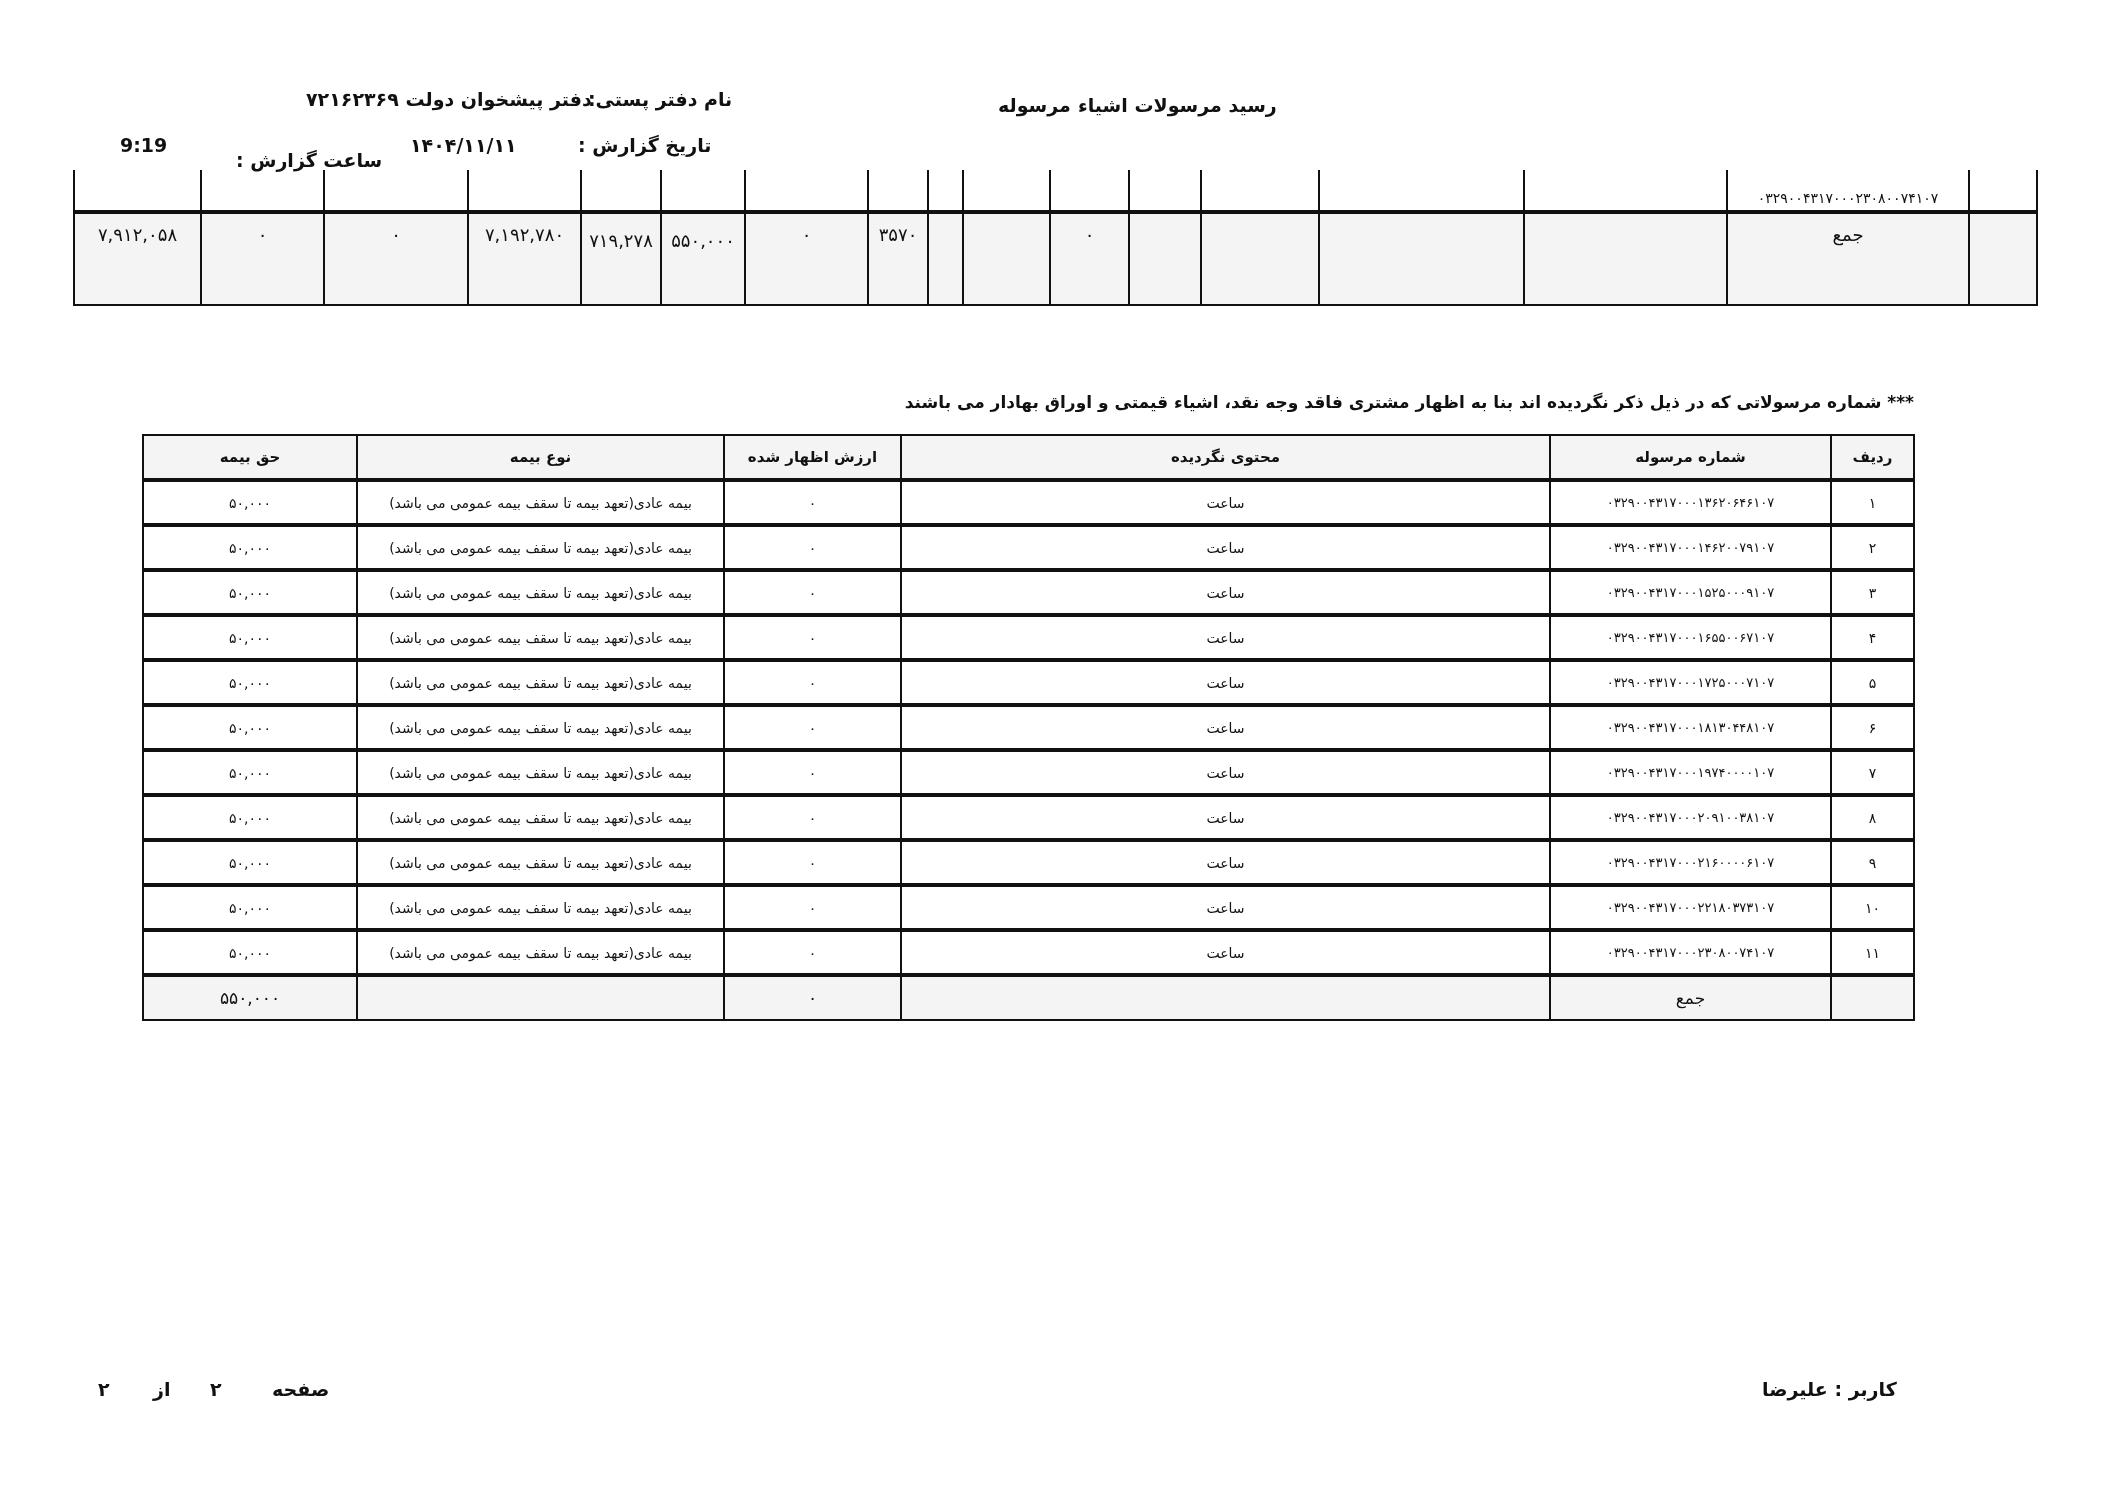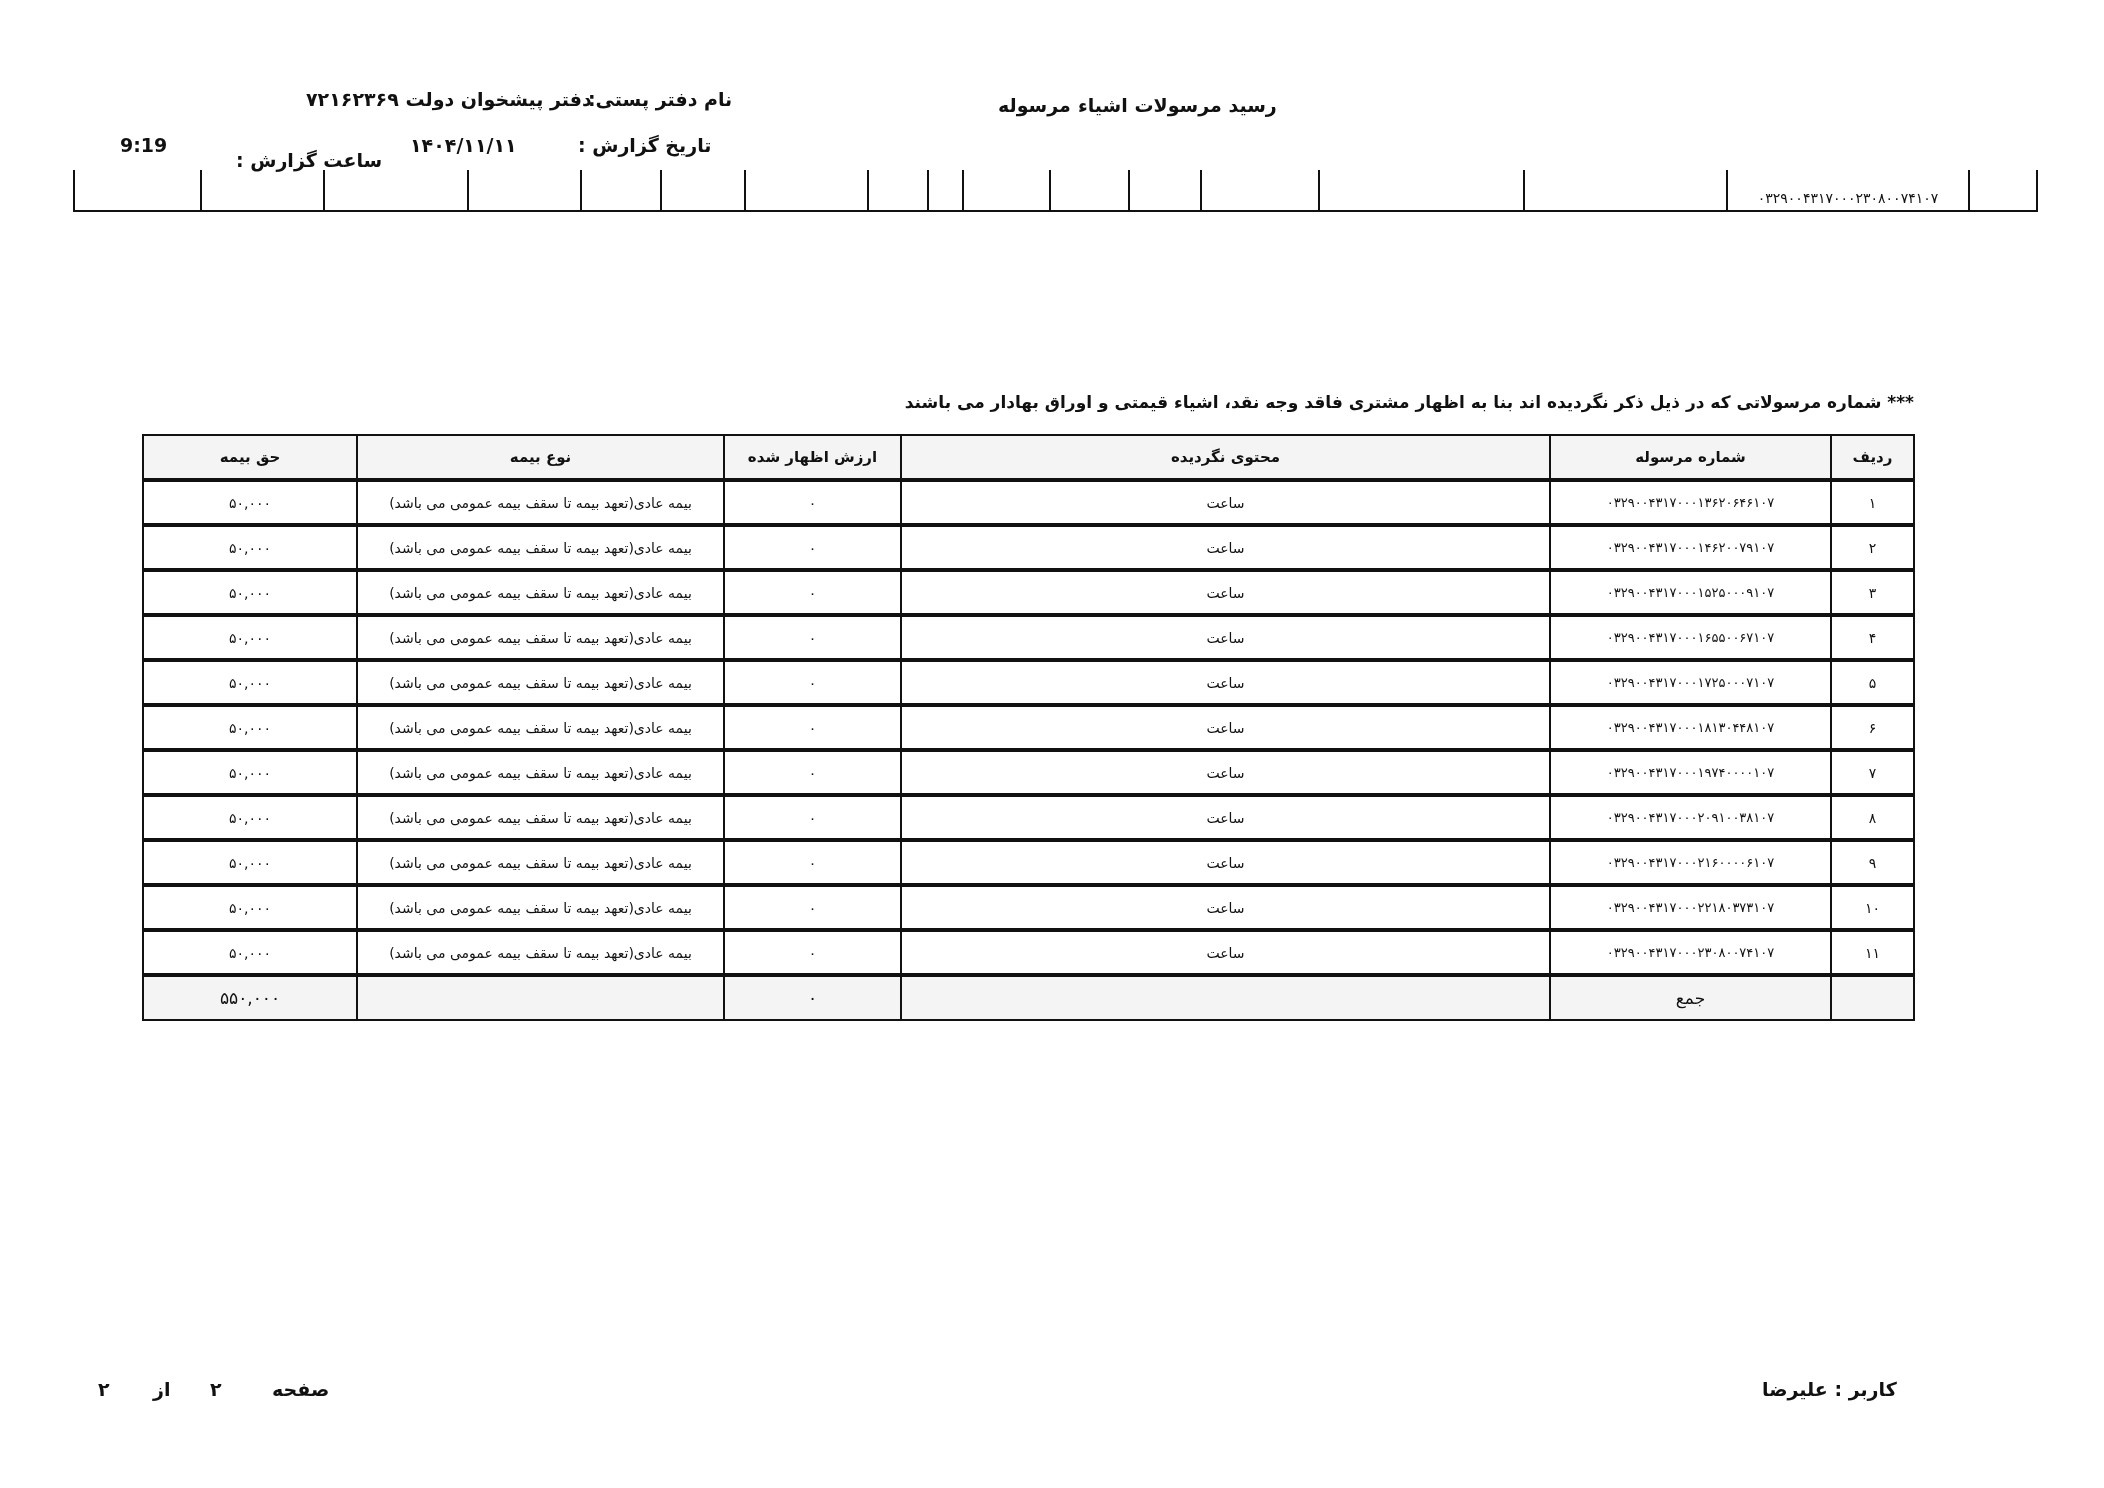--- a/index.html
+++ b/index.html
@@ -130,20 +130,39 @@
     <td></td>
     <td></td>
     <td></td>
     <td></td>
     <td></td>
     <td></td>
     <td></td>
     <td class="tracking">۰۳۲۹۰۰۴۳۱۷۰۰۰۲۳۰۸۰۰۷۴۱۰۷</td>
     <td></td>
   </tr>
+  <tr class="total-row">
+    <td>۷,۹۱۲,۰۵۸</td>
+    <td>۰</td>
+    <td>۰</td>
+    <td>۷,۱۹۲,۷۸۰</td>
+    <td class="wrap">۷۱۹,۲۷۸</td>
+    <td class="wrap">۵۵۰,۰۰۰</td>
+    <td>۰</td>
+    <td>۳۵۷۰</td>
+    <td></td>
+    <td></td>
+    <td>۰</td>
+    <td></td>
+    <td></td>
+    <td></td>
+    <td></td>
+    <td>جمع</td>
+    <td></td>
+  </tr>
 </tbody>
   </table>
 
 <div class="abs note rtl" style="right:190px; top:392px;">
   <span>*** شماره مرسولاتی که در ذیل ذکر نگردیده اند بنا به اظهار مشتری فاقد وجه نقد، اشیاء قیمتی و اوراق بهادار می باشند</span>
 </div>
 
 <table id="tbl-main" class="grid" style="left:142px; top:434px; width:1771px;border-radius:16px;">
   <colgroup>
     <col style="width:214px">

